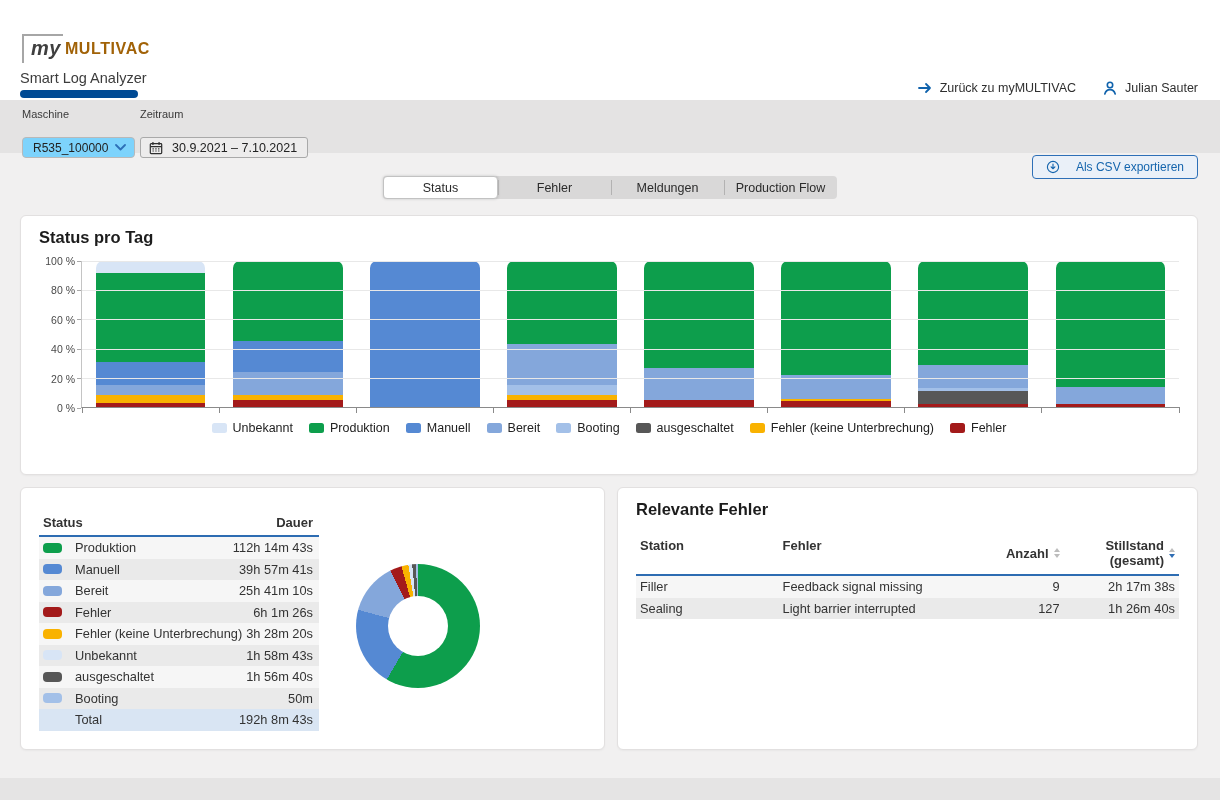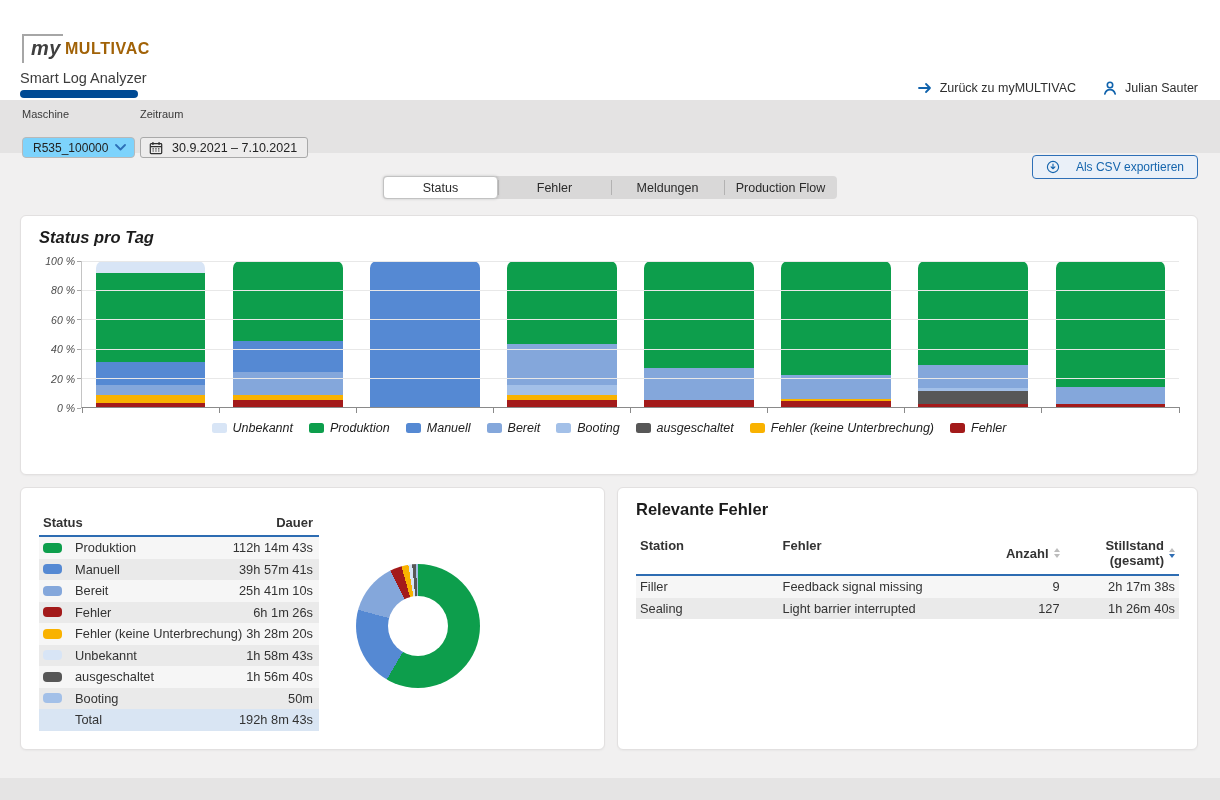--- a/index.html
+++ b/index.html
@@ -28,21 +28,21 @@
   
   .seg-tabs { position:absolute; left:383px; top:176px; width:454px; height:23px; background:#d9d8d8; border-radius:4px; display:flex; }
   .seg { flex:1; display:flex; align-items:center; justify-content:center; font-size:12.5px; color:#2b2b2b; cursor:pointer; position:relative; }
   .seg:not(:first-child)::before { content:""; position:absolute; left:0; top:4px; bottom:4px; width:1px; background:#b3b2b2; }
   .seg.active { background:#fff; border:1px solid #c2c2c2; border-radius:4px; box-shadow:0 0 3px rgba(0,0,0,0.18); }
   .seg.active::before { display:none; }
 
   
   .card { position:absolute; background:#fff; border:1px solid #e2e0e0; border-radius:6px; box-shadow:0 1px 2px rgba(0,0,0,0.04); }
   .card-title { font-size:16.5px; font-weight:600; color:#1c1c1c; }
-  .chart-card { left:20px; top:215px; width:1178px; height:260px; padding:12px 18px;font-style:italic; }
+  .chart-card { left:20px; top:215px; width:1178px; height:260px; padding:12px 18px; }
   .status-card { left:20px; top:487px; width:585px; height:263px; padding:12px 18px; }
   .errors-card { left:617px; top:487px; width:581px; height:263px; padding:12px 18px; }
 
   
   .chart-area { display:flex; margin-top:14px; }
   .y-axis { position:relative; width:42px; height:147px; flex:none; }
   .y-lab { position:absolute; right:6px; font-size:10.5px; color:#4a4a4a; transform:translateY(-50%); white-space:nowrap; }
   .y-tick { position:absolute; right:0; width:4px; height:1px; background:#a9a9a9; }
   .plot { position:relative; flex:1; height:147px; border-left:1px solid #c4c4c4; border-bottom:1px solid #8a8a8a; }
   .gridline { position:absolute; left:0; right:0; height:1px; background:#e8e8e8; }

